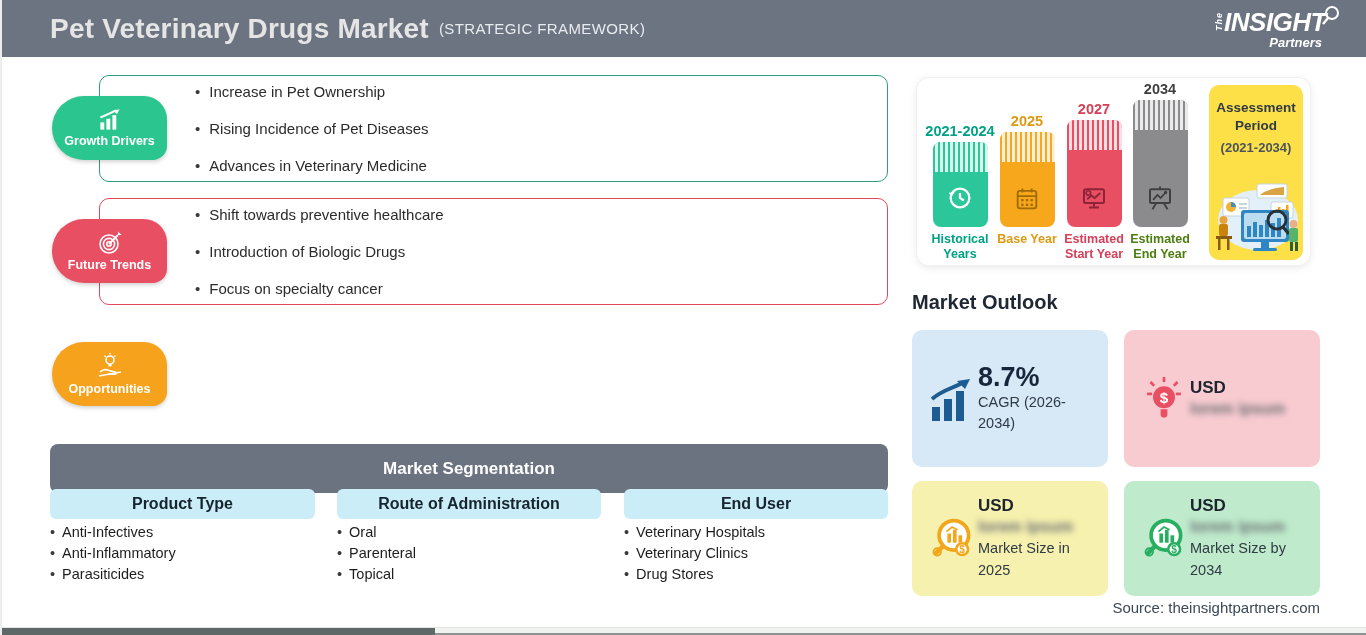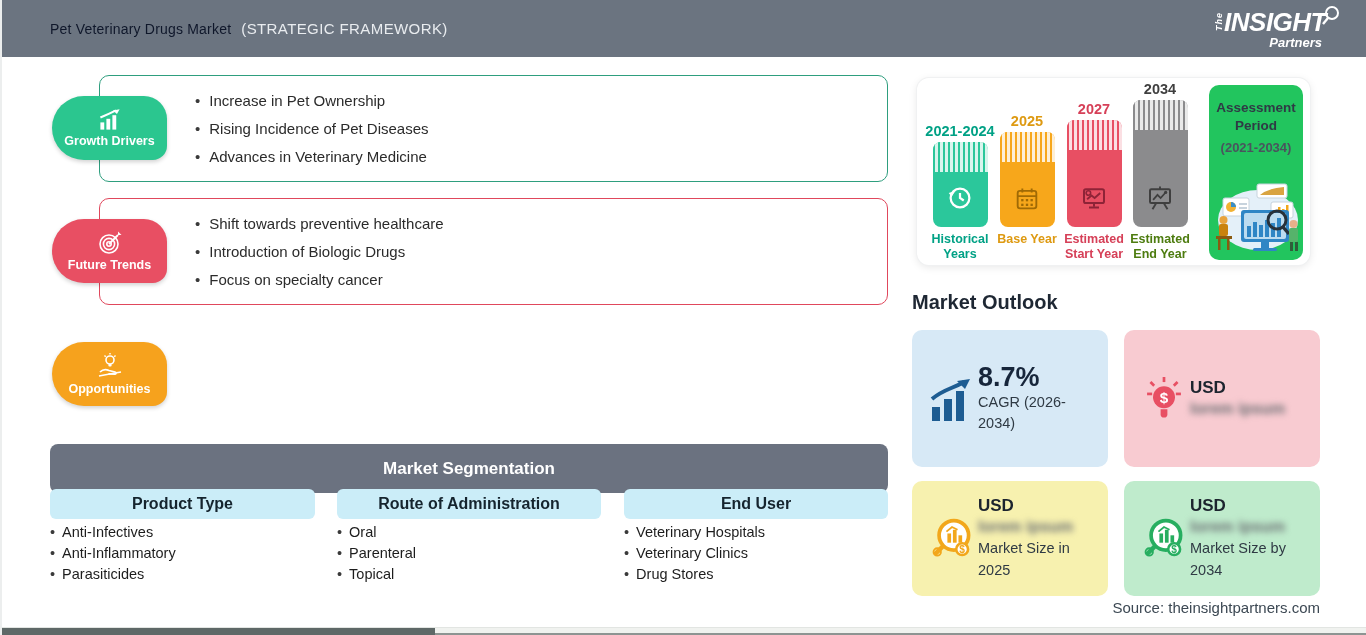--- a/index.html
+++ b/index.html
@@ -3,32 +3,32 @@
 <meta charset="utf-8">
 <style>
   * { margin:0; padding:0; box-sizing:border-box; }
   html,body { width:1366px; height:635px; background:#fff; }
   body { font-family:"Liberation Sans", sans-serif; }
   .page { position:relative; width:1366px; height:635px; background:#fff; overflow:hidden; border-left:2px solid #eceeee; }
 
   
   .header { position:absolute; left:0; top:0; width:1366px; height:57px; background:#6B7480;
             display:flex; align-items:center; padding:0 28px 0 48px; }
-  .title { color:#0f172a; font-size:14px; font-weight:normal; letter-spacing:.2px; }
+  .title { color:#e5e5e5; font-size:28px; font-weight:bold; letter-spacing:.2px; }
   .subtitle { color:#e9ecef; font-size:15px; font-weight:500; margin-left:10px; letter-spacing:.4px; }
   .logo { margin-left:auto; position:relative; color:#fff; display:flex; align-items:flex-start; padding-right:14px;font-style:italic; }
   .logo-the { writing-mode:vertical-rl; transform:rotate(180deg); font-size:9px; font-weight:bold; letter-spacing:1px; margin-top:3px; }
   .logo-block { display:flex; flex-direction:column; align-items:flex-end; line-height:1; }
   .logo-insight { font-size:26px; font-weight:bold; letter-spacing:-.5px; }
   .logo-partners { font-size:13px; font-weight:bold; margin-top:1px; margin-right:4px; }
   .logo-mag { position:absolute; right:-2px; top:-4px; }
 
   
   .feature-box { position:absolute; left:97px; width:789px; height:107px; border-radius:10px; background:#fff;
-                 display:flex; flex-direction:column; justify-content:center; row-gap:8px; padding-left:95px; }
+                 display:flex; flex-direction:column; justify-content:center; row-gap:17px; padding-left:95px; }
   .fb-1 { top:75px;  border:1.6px solid #2E9E7E; }
   .fb-2 { top:198px; border:1.6px solid #E0475C; }
   .fb-3 { top:321px; border:1.6px solid #E9C63F; }
   .bullet { font-size:15px; color:#2b2b2b; line-height:20px; display:flex; }
   .bullet::before { content:"•"; margin-right:9px; color:#3a3a3a; }
 
   .badge { position:absolute; left:50px; width:115px; height:64px; border-radius:36px 26px 16px 36px;
            display:flex; flex-direction:column; align-items:center; justify-content:center; color:#fff;
            box-shadow:0 2px 4px rgba(0,0,0,.18); }
   .bg-1 { top:96px;  background:#2BC68F; }
@@ -63,21 +63,21 @@
   .b-1 { background:#2BC79B; } .b-1::before { background:repeating-linear-gradient(90deg,#2BC79B 0 2px, rgba(255,255,255,.82) 2px 5px); }
   .b-2 { background:#F7A71B; } .b-2::before { background:repeating-linear-gradient(90deg,#F7A71B 0 2px, rgba(255,255,255,.82) 2px 5px); }
   .b-3 { background:#E84F63; } .b-3::before { background:repeating-linear-gradient(90deg,#E84F63 0 2px, rgba(255,255,255,.82) 2px 5px); }
   .b-4 { background:#8B8B8D; } .b-4::before { background:repeating-linear-gradient(90deg,#8B8B8D 0 2px, rgba(255,255,255,.82) 2px 5px); }
   .bar svg { margin-bottom:10px; }
   .bar-caption { position:absolute; top:154px; text-align:center; font-size:12.5px; font-weight:bold; line-height:1.2; }
   .cap-1 { left:8px;  width:70px; color:#00A185; }
   .cap-2 { left:78px; width:64px; color:#DE9A12; }
   .cap-3 { left:142px; width:70px; color:#D64058; }
   .cap-4 { left:210px; width:66px; color:#4d7c0f; }
-  .assessment { position:absolute; left:292px; top:7px; width:94px; height:175px; background:#22c55e; border-radius:10px;
+  .assessment { position:absolute; left:292px; top:7px; width:94px; height:175px; background:#fde047; border-radius:10px;
                 text-align:center; padding-top:14px; }
   .assess-l1 { font-size:13.5px; font-weight:bold; color:#2F3A45; line-height:1.3; }
   .assess-l3 { font-size:13px; font-weight:bold; color:#4a545e; margin-top:6px; }
   .assessment svg { position:absolute; left:2px; bottom:6px; }
 
   
   .mo-title { position:absolute; left:910px; top:291px; font-size:20px; font-weight:bold; color:#1E2733; }
   .card { position:absolute; border-radius:10px; display:flex; align-items:center; padding:0 12px 0 14px; }
   .card-icon { flex:0 0 52px; display:flex; align-items:center; justify-content:center; }
   .card-text { display:flex; flex-direction:column; }

